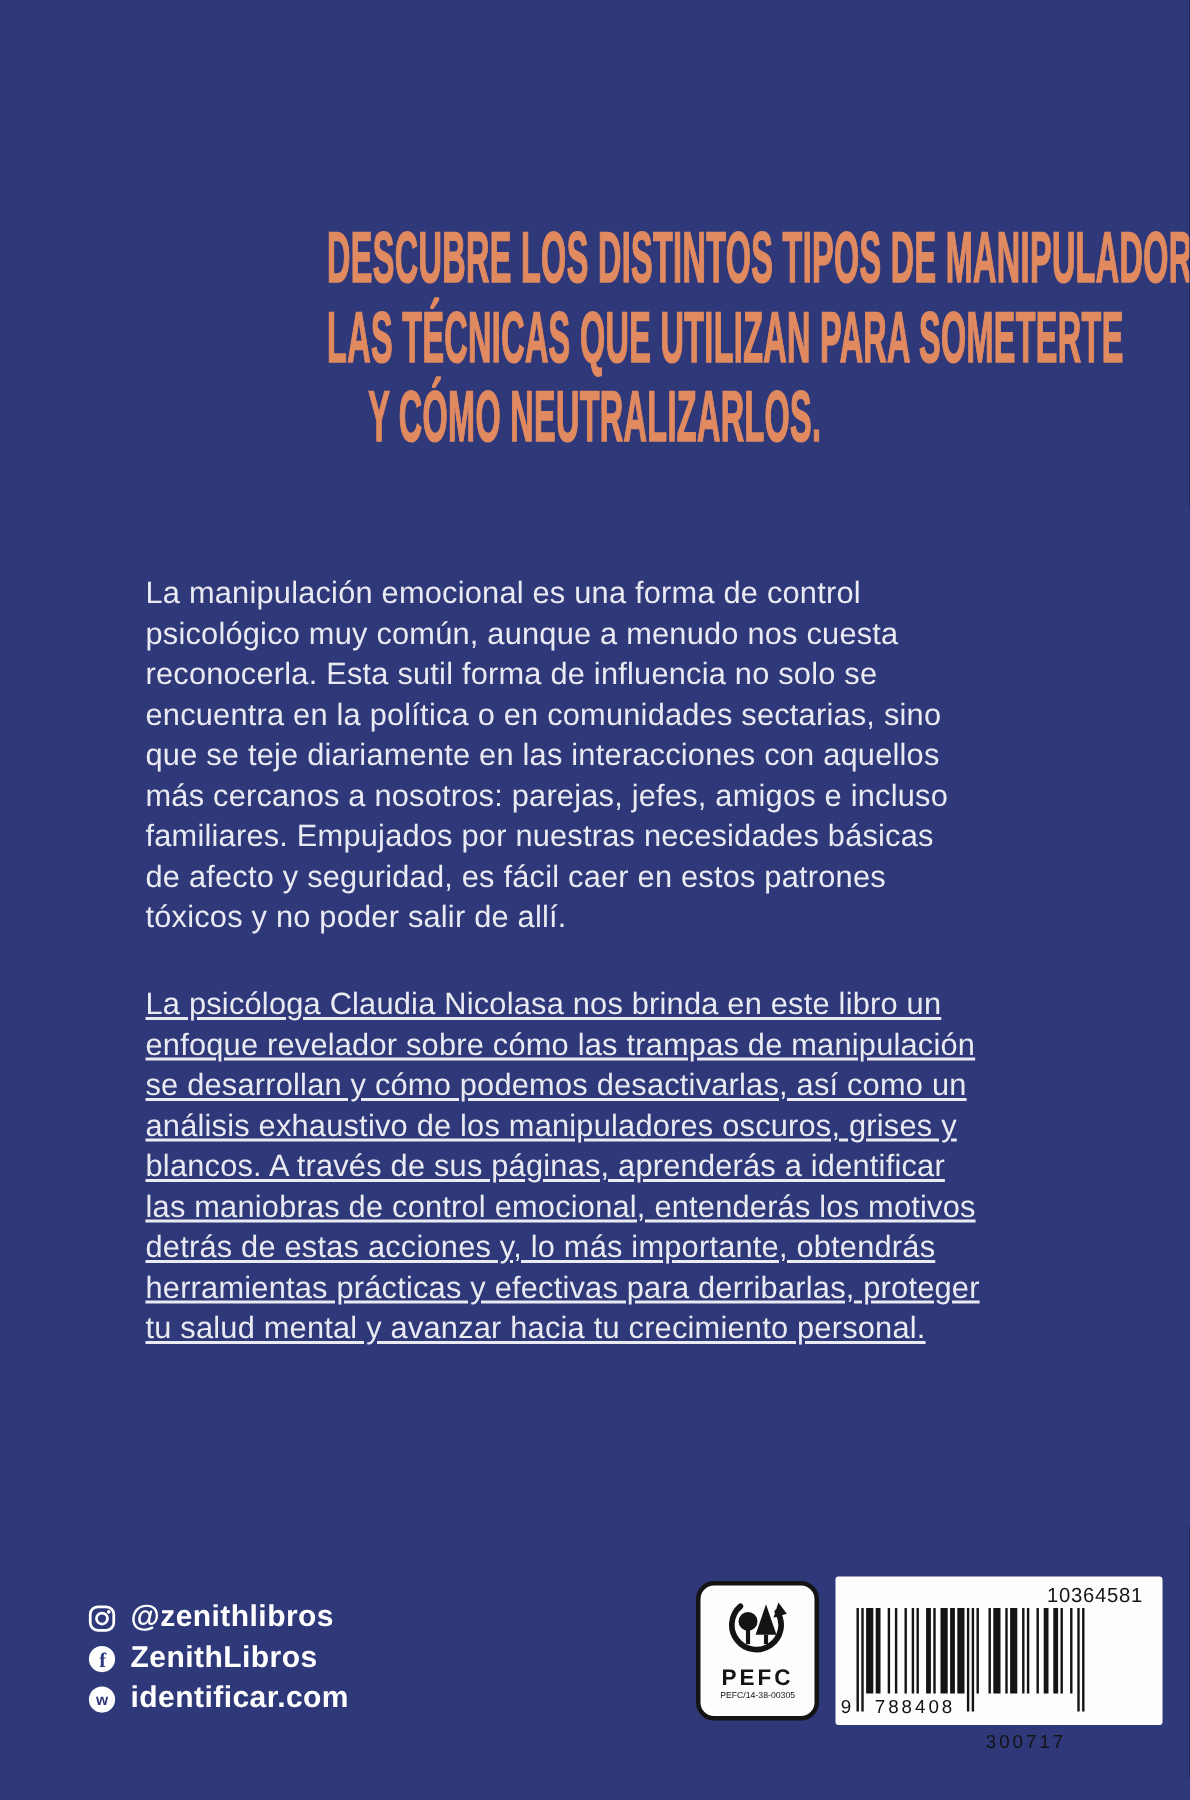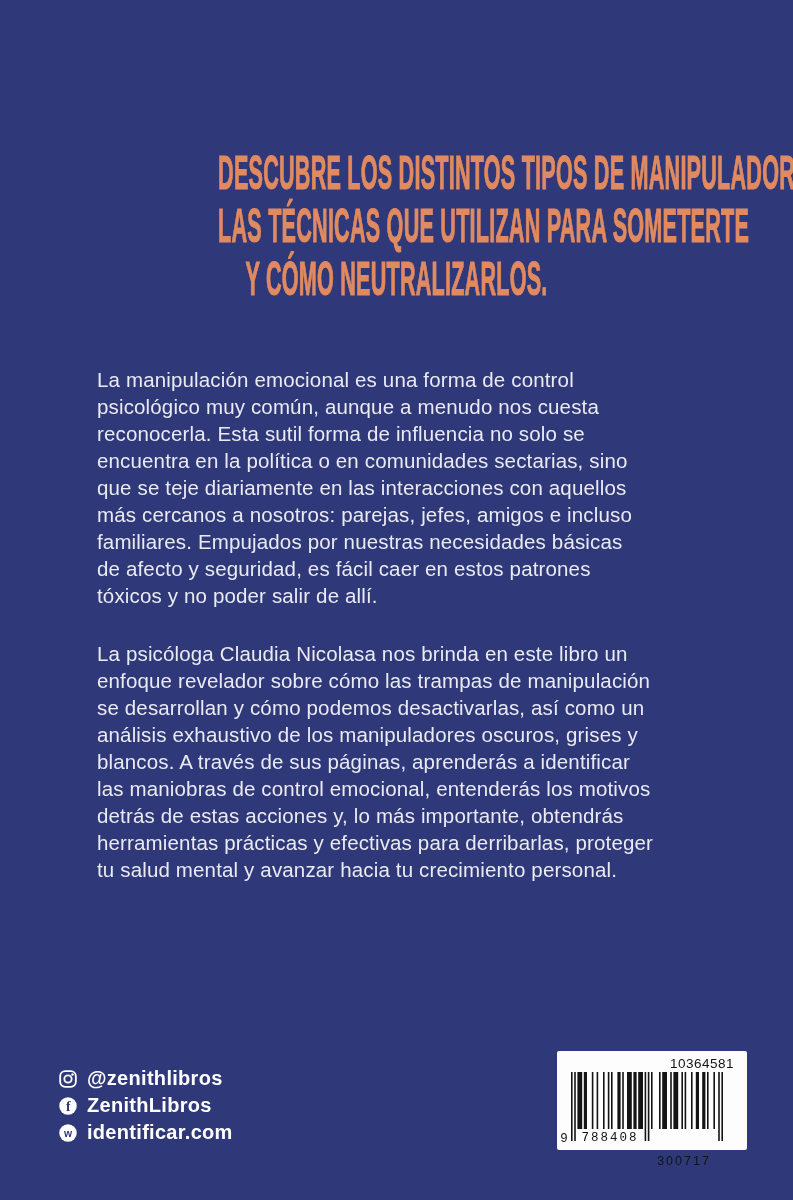--- a/index.html
+++ b/index.html
@@ -34,22 +34,22 @@
     -webkit-text-stroke:1.1px var(--accent);
   }
   
   .body-copy{
     position:absolute;left:97px;top:366px;width:660px;
     color:var(--text);
     font-size:20.5px;
     line-height:27px;
     letter-spacing:.15px;
   }
-  .para{white-space:pre;}
-  .para + .para{margin-top:31px;}
+  .para{white-space:pre;margin-top:16px;}
+  .para + .para{margin-top:31px;text-decoration:underline;}
   
   .social{
     position:absolute;left:58px;top:1068px;
     display:flex;flex-direction:column;gap:6px;
   }
   .social-row{display:flex;align-items:center;gap:9px;}
   .social-row .icon{width:20px;height:20px;display:block;flex:0 0 auto;}
   .social-label{
     color:#ffffff;font-size:20px;font-weight:600;letter-spacing:.3px;
     line-height:21px;
@@ -66,35 +66,35 @@
     color:#141414;font-weight:700;font-size:15px;letter-spacing:2px;
     line-height:16px;margin-top:1px;
   }
   .pefc-cert{
     color:#141414;font-size:10px;line-height:10px;
     transform:scale(.58);transform-origin:50% 0;
     white-space:nowrap;margin-top:1px;
   }
   
   .barcode{
-    position:absolute;left:557px;top:1051px;width:190px;height:99px;
+    position:absolute;left:557px;top:1051px;width:218px;height:99px;
     background:#fdfdfd;border-radius:2px;
   }
   .bc-top{
     position:absolute;top:5px;right:13px;
     color:#141414;font-size:13.5px;letter-spacing:.5px;
   }
   .bc-bars{position:absolute;left:0;top:0;width:190px;height:99px;}
   .bc-digits{
     position:absolute;left:0;bottom:5px;width:190px;height:14px;
     color:#141414;font-size:12.5px;
   }
   .bc-digits span{position:absolute;text-align:center;letter-spacing:2px;}
   .bc-d0{left:0px;width:14px;letter-spacing:0 !important;}
-  .bc-d1{left:21px;width:64px;font-family:Liberation Mono, monospace;}
+  .bc-d1{left:21px;width:64px;}
   .bc-d2{left:95px;width:64px;margin-top:23px;}
 </style>
 </head>
 <body>
 
 <div class="cover">
 
   <div class="headline">
     <span class="headline-line">DESCUBRE LOS DISTINTOS TIPOS DE MANIPULADORES,</span>
     <span class="headline-line">LAS TÉCNICAS QUE UTILIZAN PARA SOMETERTE</span>
@@ -146,20 +146,32 @@
       <span class="icon">
         <svg viewBox="0 0 24 24" width="20" height="20">
           <circle cx="12" cy="12" r="10.5" fill="#fff"></circle>
           <text x="12" y="16.5" text-anchor="middle" font-family="Liberation Sans, sans-serif" font-size="12.5" font-weight="bold" fill="#2f3979">w</text>
         </svg>
       </span>
       <span class="social-label">identificar.com</span>
     </div>
   </div>
 
+  <div class="pefc">
+    <svg class="pefc-logo" viewBox="0 0 70 76">
+      <path d="M 17 14 A 26 26 0 1 0 56 20" fill="none" stroke="#141414" stroke-width="6" stroke-linecap="round"></path>
+      <polygon points="57,10 66,22 52,26" fill="#141414"></polygon>
+      <circle cx="25" cy="30" r="10" fill="#141414"></circle>
+      <rect x="22.8" y="36" width="4.4" height="18" fill="#141414"></rect>
+      <polygon points="44,12 55,44 33,44" fill="#141414"></polygon>
+      <rect x="41.8" y="44" width="4.4" height="10" fill="#141414"></rect>
+    </svg>
+    <div class="pefc-name">PEFC</div>
+    <div class="pefc-cert">PEFC/14-38-00305</div>
+  </div>
 
   <div class="barcode">
     <div class="bc-top">10364581</div>
     <svg class="bc-bars" viewBox="0 0 190 99">
         <rect x="14.00" y="21" width="1.60" height="69" fill="#141414"></rect>
         <rect x="17.20" y="21" width="1.60" height="69" fill="#141414"></rect>
         <rect x="20.40" y="21" width="4.80" height="57" fill="#141414"></rect>
         <rect x="26.80" y="21" width="3.20" height="57" fill="#141414"></rect>
         <rect x="34.80" y="21" width="1.60" height="57" fill="#141414"></rect>
         <rect x="39.60" y="21" width="1.60" height="57" fill="#141414"></rect>

